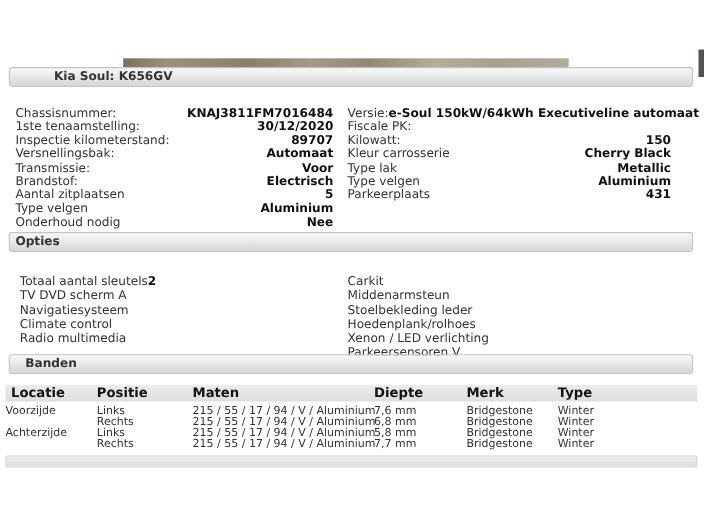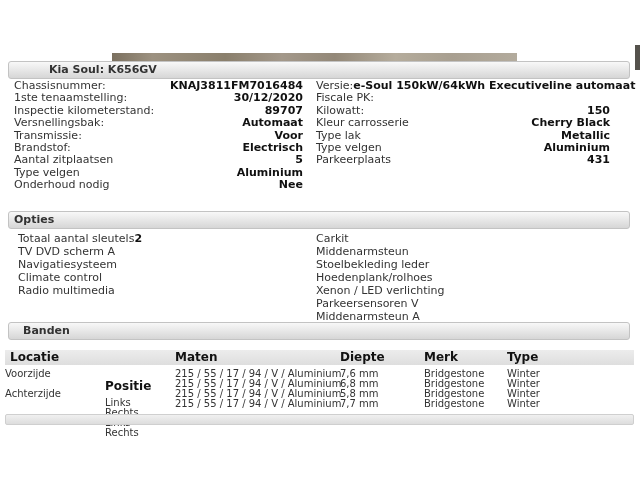--- a/index.html
+++ b/index.html
@@ -17,40 +17,40 @@
   .bar {
     position:absolute; left:8px; width:622px; height:18px; box-sizing:border-box;
     background:linear-gradient(180deg,#f8f8f8 0%,#e9e9e9 45%,#d6d6d6 100%);
     border:1px solid #c3c3c3; border-radius:3px;
     font-size:11px; font-weight:bold; color:#333; line-height:16px; padding-left:5px;
     white-space:nowrap;
   }
   .bar-title  { top:61px;padding-left:40px; }
   .bar-opties { top:211px; }
   .bar-banden { top:322px;padding-left:14px; }
-  .col { position:absolute; }
+  .col { position:absolute;margin-top:17px; }
   .details-left  { left:14px;  top:80px; width:289px; }
   .details-right { left:316px; top:80px; width:294px; }
   .frow { display:flex; justify-content:space-between; height:12.4px; line-height:12.4px;
           font-size:11px; color:#333; white-space:nowrap; }
   .frow .val { font-weight:bold; color:#111; }
   .options-left  { left:18px;  top:232px; width:285px; }
   .options-right { left:316px; top:232px; width:294px; }
   .orow { display:flex; height:13px; line-height:13px;
           font-size:11px; color:#333; white-space:nowrap; }
   .orow .val { font-weight:bold; color:#111; }
   .thead { position:absolute; left:5px; top:350px; width:629px; height:15px;
            background:linear-gradient(180deg,#ececec,#dedede); }
   .th { position:absolute; top:0; font-size:12px; font-weight:bold; color:#111;
         line-height:15px; white-space:nowrap; }
   .trow { position:absolute; left:5px; width:629px; height:11px; font-size:10px;
           color:#333; line-height:11px; }
   .td { position:absolute; top:0; white-space:nowrap; }
   .c0h { left:5px; }  .c0 { left:0; }
-  .c1 { left:100px;margin-top:29px; }  .c2 { left:170px; } .c3 { left:335px; }
+  .c1 { left:83px; }  .c2 { left:170px; } .c3 { left:335px; }
   .c4 { left:419px; } .c5 { left:502px; }
   .bottom-bar { position:absolute; left:5px; top:414px; width:629px; height:11px;
     box-sizing:border-box; border:1px solid #cfcfcf; border-radius:2px;
     background:linear-gradient(180deg,#f0f0f0,#dddddd); }
 </style>
 </head>
 <body>
 
 <div class="photo-strip"></div>
 <div class="photo-edge"></div>

